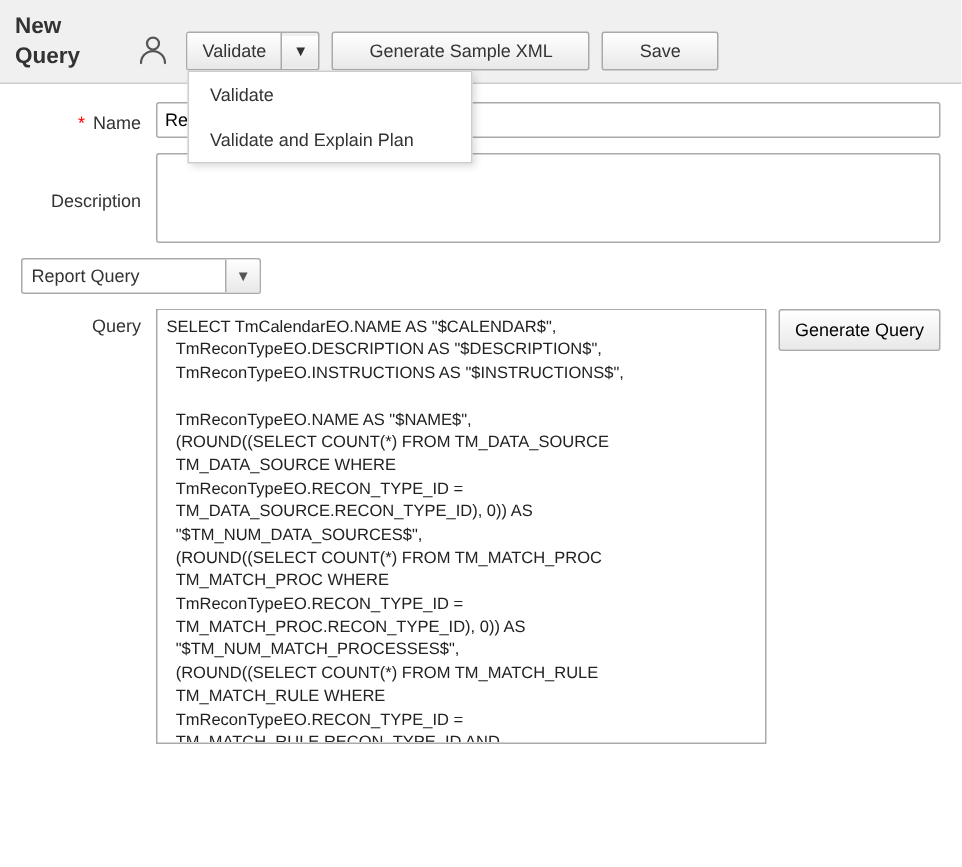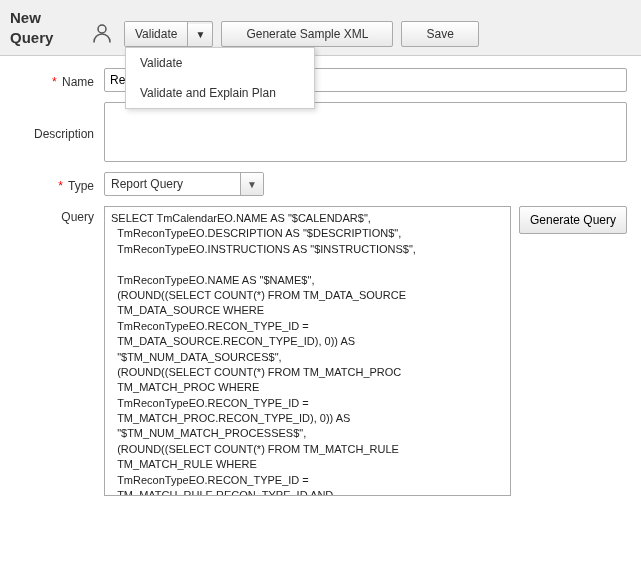--- a/index.html
+++ b/index.html
@@ -227,24 +227,20 @@
     </div>
     <input class="form-input" type="text" value="Recon" style="">
   </div>
 
   <div class="form-row">
     <div class="form-label">Description</div>
     <textarea class="form-textarea" style=""></textarea>
   </div>
 
   <div class="form-row">
-    <div class="form-label">
-      <span class="required-star">*</span>
-      <span>Type</span>
-    </div>
     <div class="form-select-wrapper">
       <span class="form-select-text">Report Query</span>
       <span class="form-select-arrow">▼</span>
     </div>
   </div>
 
   <div class="query-section">
     <div class="query-label">Query</div>
     <div class="query-area-wrapper">
       <textarea class="query-textarea" style="">SELECT TmCalendarEO.NAME AS "$CALENDAR$",

